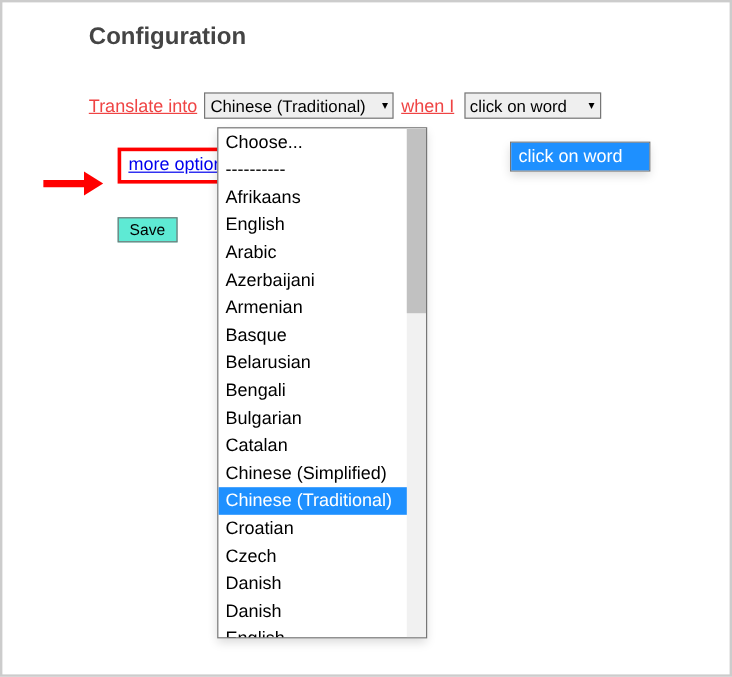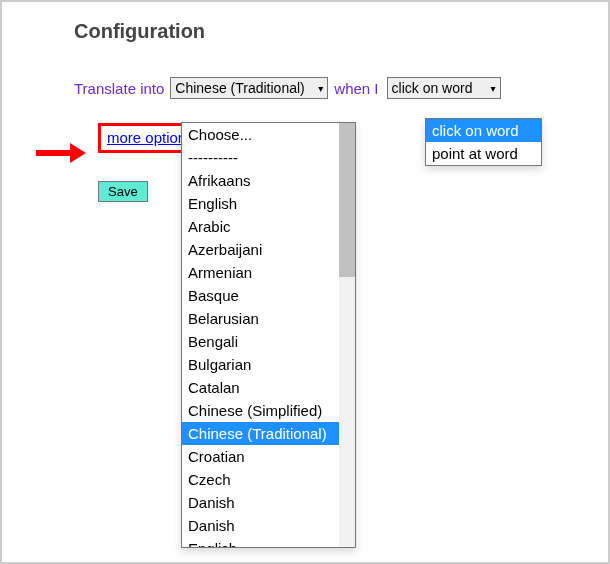--- a/index.html
+++ b/index.html
@@ -18,21 +18,21 @@
       font-weight: bold;
       margin-bottom: 34px;
     }
     .row {
       display: flex;
       align-items: center;
       font-size: 15px;
       color: #888;
       gap: 6px;
     }
-    .row span.label { color: #6d28d9; }
+    .row span.label { color: #ef4444; text-decoration: underline; }
     .sel-closed {
       display: inline-flex;
       align-items: center;
       justify-content: space-between;
       border: 1px solid #767676;
       background: #efefef;
       color: #000;
       font-size: 14px;
       height: 22px;
       padding: 0 4px 0 4px;
@@ -79,21 +79,21 @@
     .dropdown {
       position: absolute;
       background: #fff;
       border: 1px solid #767676;
       font-size: 15px;
       color: #000;
       box-shadow: 0 4px 8px rgba(0,0,0,.15);
     }
     #lang-dd {
       left: 179px;
-      top: 120px;
+      top: 104px;
       width: 175px;
       height: 426px;
       overflow: hidden;
     }
     #lang-dd .scroll {
       position: absolute;
       right: 0;
       top: 0;
       width: 16px;
       height: 100%;
@@ -183,17 +183,16 @@
       <div class="item">Danish</div>
       <div class="item">Danish</div>
       <div class="item">English</div>
     </div>
   <div class="scroll"></div>
   <div class="thumb"></div>
 </div>
 
 <div id="trigger-dd" class="dropdown">
     <div class="item selected">click on word</div>
-    <div class="item">point at word</div>
   </div>
 
 
 
 
 </body></html>

